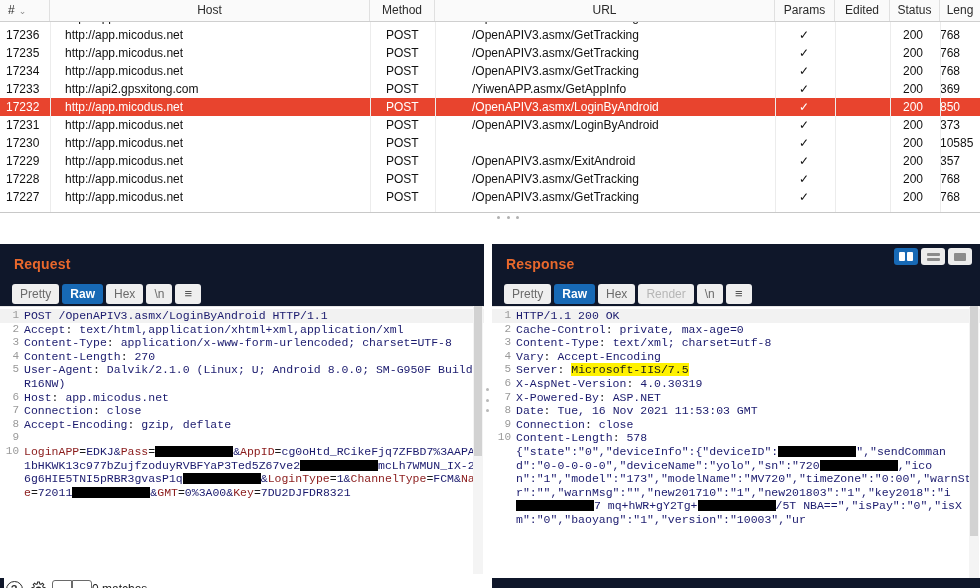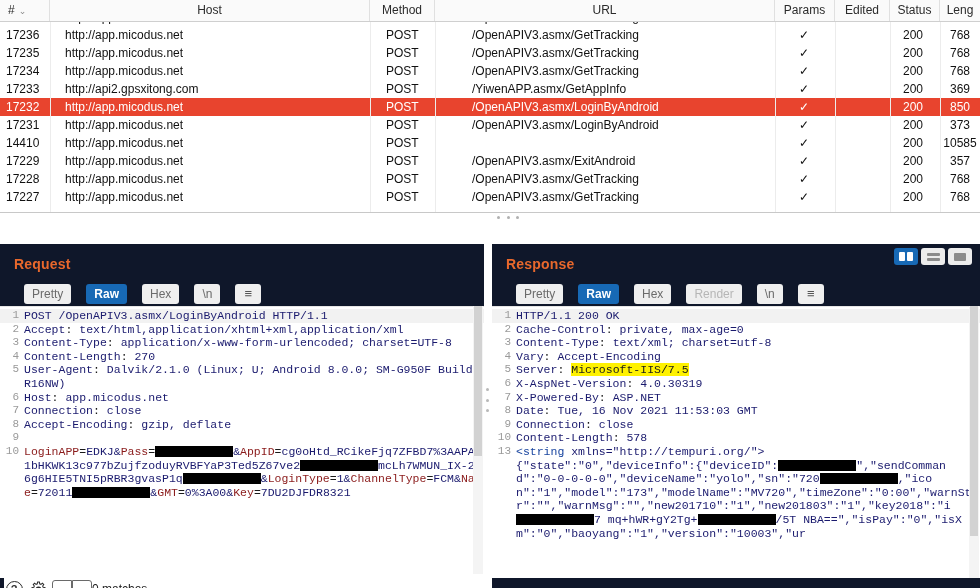--- a/index.html
+++ b/index.html
@@ -34,21 +34,21 @@
   }
   .tr.selected { background: #e8442e; color:#ffffff; }
   .td { position:absolute; top:0; height:18px; overflow:hidden; white-space:nowrap; }
   .td.c-num   { left:6px;   width:44px;  text-align:left; }
   .td.c-host  { left:44px;  width:310px; text-align:left;padding-left:21px; }
   .td.c-meth  { left:386px; width:44px;  text-align:left; }
   .td.c-url   { left:436px; width:330px; text-align:left;margin-left:36px; }
   .td.c-par   { left:775px; width:58px;  text-align:center; }
   .td.c-edit  { left:835px; width:52px;  text-align:center; }
   .td.c-stat  { left:890px; width:46px;  text-align:center; }
-  .td.c-len   { left:940px; width:40px;  text-align:center; }
+  .td.c-len   { left:940px; width:40px;  text-align:left; }
   .vline { position:absolute; top:0; width:1px; background:#ececec; }
 
   
   .h-splitter {
     position:absolute; left:0; top:212px; width:980px; height:12px;
     background:#ffffff; border-top:1px solid #c8c8c8;
   }
   .grip-h {
     position:absolute; left:497px; top:2px; width:22px; height:5px;
     display:flex; justify-content:space-between; align-items:center;
@@ -66,21 +66,21 @@
 
   .panel-title {
     position:absolute; left:14px; top:12px;
     font-size:14px; font-weight:bold; color:#e8682c; letter-spacing:.2px;
   }
 
   .tabs { position:absolute; left:12px; top:40px; height:20px; display:flex; align-items:center; gap:0px; }
   .tab {
     height:20px; line-height:20px; padding:0 8px;
     font-size:12px; color:#6b6b6b; background:#efefef;
-    border-radius:3px; margin-right:3px; white-space:nowrap;margin-left:12px;
+    border-radius:3px; margin-right:3px; white-space:nowrap;
   }
   .tab.active { background:#1769b5; color:#ffffff; font-weight:bold; }
   .tab.disabled { color:#b6b6b6; background:#efefef; }
   .tab.menu { width:26px; padding:0; text-align:center; font-size:13px; color:#555; }
 
   .layout-btns { position:absolute; right:8px; top:4px; display:flex; gap:3px; }
   .lb {
     width:24px; height:17px; border-radius:3px; background:#ececec;
     display:flex; align-items:center; justify-content:center;
   }
@@ -218,21 +218,21 @@
         <div class="td c-num">17231</div>
         <div class="td c-host">http://app.micodus.net</div>
         <div class="td c-meth">POST</div>
         <div class="td c-url">/OpenAPIV3.asmx/LoginByAndroid</div>
         <div class="td c-par">✓</div>
         <div class="td c-edit"></div>
         <div class="td c-stat">200</div>
         <div class="td c-len">373</div>
       </div>
       <div class="tr">
-        <div class="td c-num">14410</div>
+        <div class="td c-num">17230</div>
         <div class="td c-host">http://app.micodus.net</div>
         <div class="td c-meth">POST</div>
         <div class="td c-par">✓</div>
         <div class="td c-edit"></div>
         <div class="td c-stat">200</div>
         <div class="td c-len">10585</div>
       </div>
       <div class="tr">
         <div class="td c-num">17229</div>
         <div class="td c-host">http://app.micodus.net</div>
@@ -428,24 +428,20 @@
         </div>
         <div class="cl">
           <div class="gutter">9</div>
           <div class="ctext"><span class="hdr-name">Connection</span><span class="plain">:</span> close</div>
         </div>
         <div class="cl">
           <div class="gutter">10</div>
           <div class="ctext"><span class="hdr-name">Content-Length</span><span class="plain">:</span> 578</div>
         </div>
         <div class="cl">
-          <div class="gutter">13</div>
-          <div class="ctext"><span class="tagc">&lt;string</span> xmlns="http://tempuri.org/"&gt;</div>
-        </div>
-        <div class="cl">
           <div class="gutter"></div>
           <div class="ctext">{"state":"0","deviceInfo":{"deviceID":<span class="redact" style="width:78px;height:11px;"></span>","sendCommand":"0-0-0-0-0","deviceName":"yolo","sn":"720<span class="redact" style="width:78px;height:11px;"></span>,"icon":"1","model":"173","modelName":"MV720","timeZone":"0:00","warnStr":"","warnMsg":"","new201710":"1","new201803":"1","key2018":"i<span class="redact" style="width:78px;height:11px;"></span>7 mq+hWR+gY2Tg+<span class="redact" style="width:78px;height:11px;"></span>/5T NBA==","isPay":"0","isXm":"0","baoyang":"1","version":"10003","ur</div>
         </div>
       </div>
     </div>
   <div class="vscroll">
     <div class="vthumb" style="top:0px;height:230px;"></div>
   </div>
 
 </div>

